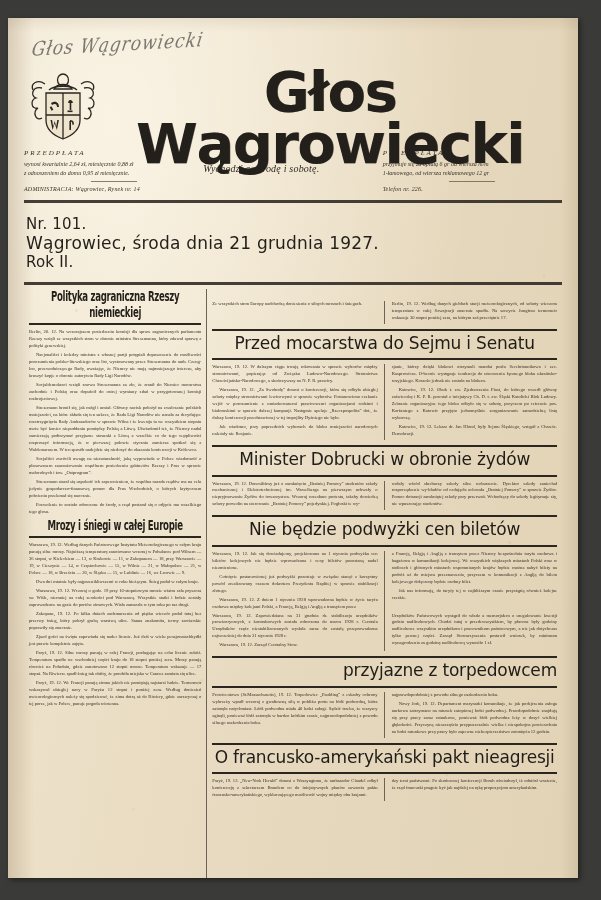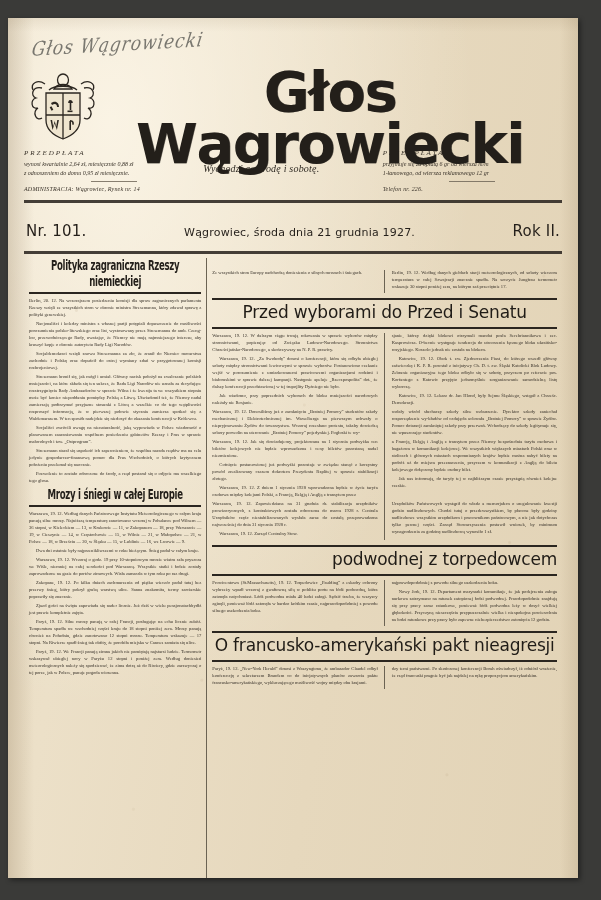--- a/index.html
+++ b/index.html
@@ -146,24 +146,25 @@
     margin: 7px 0 0;
     opacity: .88;
   }
   #issue-line {
     display: flex;
     align-items: baseline;
     justify-content: space-between;
     font-family: "DejaVu Sans", sans-serif;
     font-size: 15px;
     letter-spacing: .2px;
-    padding: 19px 2px 4px;
+    padding: 12px 2px 4px;
     color: #241f1a;
-  }
-  #issue-line .mid { font-size: 11px; }
+    flex-direction: column;
+  }
+  #issue-line .mid { font-size: 17px; }
 
   
   #columns {
     display: flex;
     margin-top: 4px;
     height: 648px;
   }
   .col {
     flex: 1 1 0;
     padding: 12px 5px;
@@ -342,44 +343,50 @@
         <div class="sub-cols">
           <div>
             <p class="body-txt">Ze wszystkich stron Europy nadchodzą doniesienia o silnych mrozach i śniegach.</p>
           </div>
           <div>
             <p class="body-txt">Berlin, 19. 12. Według danych giełdach stacji meteorologicznych, od soboty wieczora temperatura w całej Szwajcarji znacznie spadła. Na szczycie Jungfrau termometr wskazuje 30 stopni poniżej zera, na którym zaś przeciętnie 17.</p>
           </div>
         </div>
 
         <div class="hl-lg-wrap">
-          <div class="headline-lg">Przed wyborami do Przed i Senatu</div>
+          <div class="headline-lg">Przed mocarstwa do Sejmu i Senatu</div>
         </div>
         <div class="sub-cols">
           <div>
             <p class="body-txt">Warszawa, 19. 12. W dalszym ciągu trwają rokowania w sprawie wyborów między stronnictwami, popierając od Związku Ludowo-Narodowego. Stronnictwa Chrześcijańsko-Narodowego, a skończywszy na N. P. R. prawicy.</p>
             <p class="body-txt">Warszawa, 19. 12. „Za Swobodę” donosi o konferencji, która się odbyła ubiegłej soboty między stronnictwami lewicowymi w sprawie wyborów. Postanowiono czekanie wejść w porozumienie z umiarkowanemi prawicowemi organizacjami rodzimi i białoruskimi w sprawie dalszej kampanji. Następnie apeluje „Rzeczpospolita” dot., że dalszy konferencji przedstawionej w tej trupojlity Dyżniego nie było.</p>
             <p class="body-txt">Jak wiadomo, przy poprzednich wyborach do bloku mniejszości narodowych należały nie Rosjanie.</p>
           </div>
           <div>
             <p class="body-txt">sjanie, którzy dzięki blokowi otrzymali mandat posła Serebriannikowa i zec. Kasprowicza. O-becnie występuje tendencja do utworzenia łącznego bloku ukraińsko-rosyjskiego. Koszolo jednak nie została na blokem.</p>
             <p class="body-txt">Katowice, 19. 12. Obok t. zw. Zjednoczenia Piast, do którego wszedł główny zaświeczkę i K. P. R. powstał z inicjatywy Ch. D. t. zw. Śląski Katolicki Blok Ludowy. Zebranie organizacyjne tego bloku odbyło się w sobotę, przyczem po referacie pos. Korfantego z Katowic przyjęto jednomyślnie zorganizowanie samodzielną listę wyborczą.</p>
             <p class="body-txt">Katowice, 19. 12. Lekarz dr. Jan Hlond, były Sejmu Śląskiego, wstąpił z Chrześc. Demokracji.</p>
           </div>
         </div>
 
+        <div class="hl-lg-wrap">
+          <div class="headline-lg">Minister Dobrucki w obronie żydów</div>
+        </div>
         <div class="sub-cols">
           <div>
               <p class="body-txt">Warszawa, 19. 12. Donosiliśmy już o zamknięciu „Bratniej Pomocy” studentów szkoły mechanicznej i Elektrotechnicznej im. Wawelberga na pierwszym uchwały o niepryjmowaniu Żydów do towarzystwa. Wczoraj rozesłano protestu, taksby dowiedzą sobory porwolin na uterowanie „Bratniej Pomocy” pojedynkiej. Pogłoski te wy-</p>
             </div>
           <div>
               <p class="body-txt">wołały wśród słuchaczy szkoły silne wzburzenie. Dyrektor szkoły zaniechał rozporządzenie wy-kładów od czdującła aclowała „Bratniej Pomocy” w sprawie Żydów. Pomoc dotaracji zamkniętej szkoły przy przerwań. Wchodzący do szkoły legitymuje się, nie wpuszczając studentów.</p>
             </div>
         </div>
 
+        <div class="hl-lg-wrap">
+          <div class="headline-lg">Nie będzie podwyżki cen biletów</div>
+        </div>
         <div class="sub-cols">
           <div>
             <p class="body-txt">Warszawa, 19. 12. Jak się dowiadujemy, projektowana na 1 stycznia podwyżka cen biletów kolejowych nie będzie wprowadzona i ceny biletów pozostaną nadal niezmienione.</p>
             <p class="body-txt">Cofnięcie postanowionej już podwyżki pozostaje w związku stanąć z korzystny powód zrealizowany czasem dokrotem Prezydenta Rzplitej w sprawie stabilizacji złotego.</p>
             <p class="body-txt">Warszawa, 19. 12. Z dniem 1 stycznia 1928 wprowadzona będzie w życie taryfa osobowa między kolejami Polski, a Francją, Belgją i Anglją z transytem przez</p>
           </div>
           <div>
             <p class="body-txt">a Francją, Belgją i Anglją z transytem przez Niemcy bezpośrednia taryfa osobowa i bagażowa w komunikacji kolejowej. We wszystkich większych miastach Polski oraz w stolicach i głównych miastach wspomnianych krajów będzie można nabyć bilety na podróż aż do miejsca przeznaczenia, przyczem w komunikacji z Anglją do biletu kolejowego dołączony będzie osobny bilet.</p>
             <p class="body-txt">Jak nas informują, do taryfy tej w najbliższym czasie przystąpią również kolejne czeskie.</p>
           </div>
@@ -389,21 +396,21 @@
           <div>
             <p class="body-txt">Warszawa, 19. 12. Zapowiedziana na 31 grudnia rb. stabilizacja urzędników prowizorycznych, z kontraktowych została odroczona do marca 1928 r. Centrala Urzędników częśc niestabilizowanych wysłała zaraz do zostałą przeprowadzona najwcześniej do dnia 31 stycznia 1928 r.</p>
             <p class="body-txt">Warszawa, 19. 12. Zarząd Centralny Stow.</p>
           </div>
           <div>
             <p class="body-txt">Urzędników Państwowych wystąpił do władz a memorjałem o uregulowanie kwestji godzin nadliczbowych. Chodzi tutaj o przedewszystkiem, by płacone były godziny nadliczbowe wszystkim urzędnikom i pracownikom państwowym, a nie jak dotychczas tylko pewnej części. Zarząd Stowarzyszenia postawił wniosek, by minimum wynagrodzenia za godzinę nadliczbową wynosiło 1 zł.</p>
           </div>
         </div>
 
         <div class="hl-lg-wrap">
-          <div class="headline-lg right">podwodnej z torpedowcem</div>
+          <div class="headline-lg right">przyjazne z torpedowcem</div>
         </div>
         <div class="sub-cols">
           <div>
               <p class="body-txt">Prowicentown (St.Massachusetts), 19. 12. Torpedowiec „Paulding” z eskadry ochrony wybrzeży wpadł wczoraj z gwałtowną siłą w pobliżu portu na łódź podwodną, która zatonęła natychmiast. Łódź podwodna miała 40 ludzi załogi. Sądzić trzeba, że wszyscy zginęli, ponieważ łódź zatonęła w bardzo krótkim czasie, najprawdopodobniej z powodu silnego uszkodzenia boku.</p>
             </div>
           <div>
             <p class="body-txt">najprawdopodobniej z powodu silnego uszkodzenia boku.</p>
             <p class="body-txt">Nowy Jork, 19. 12. Departament marynarki komunikuje, że jak podejrzenia załoga nurkowa zatrzymano na ratunek zatopionej łodzi podwodnej. Prawdopodobnie znajdują się przy pracy zaraz ratunkowe, ponieważ łódź podwodna leży w dosyć wielkiej głębokości. Przyczyną nieszczęścia przypuszczalnie wielka i niespokojna powierzchnia na łodzi ratunkowe przy pracy było zapewne niebezpieczeństwo zatonięcia 12 godzin.</p>
           </div>
         </div>

